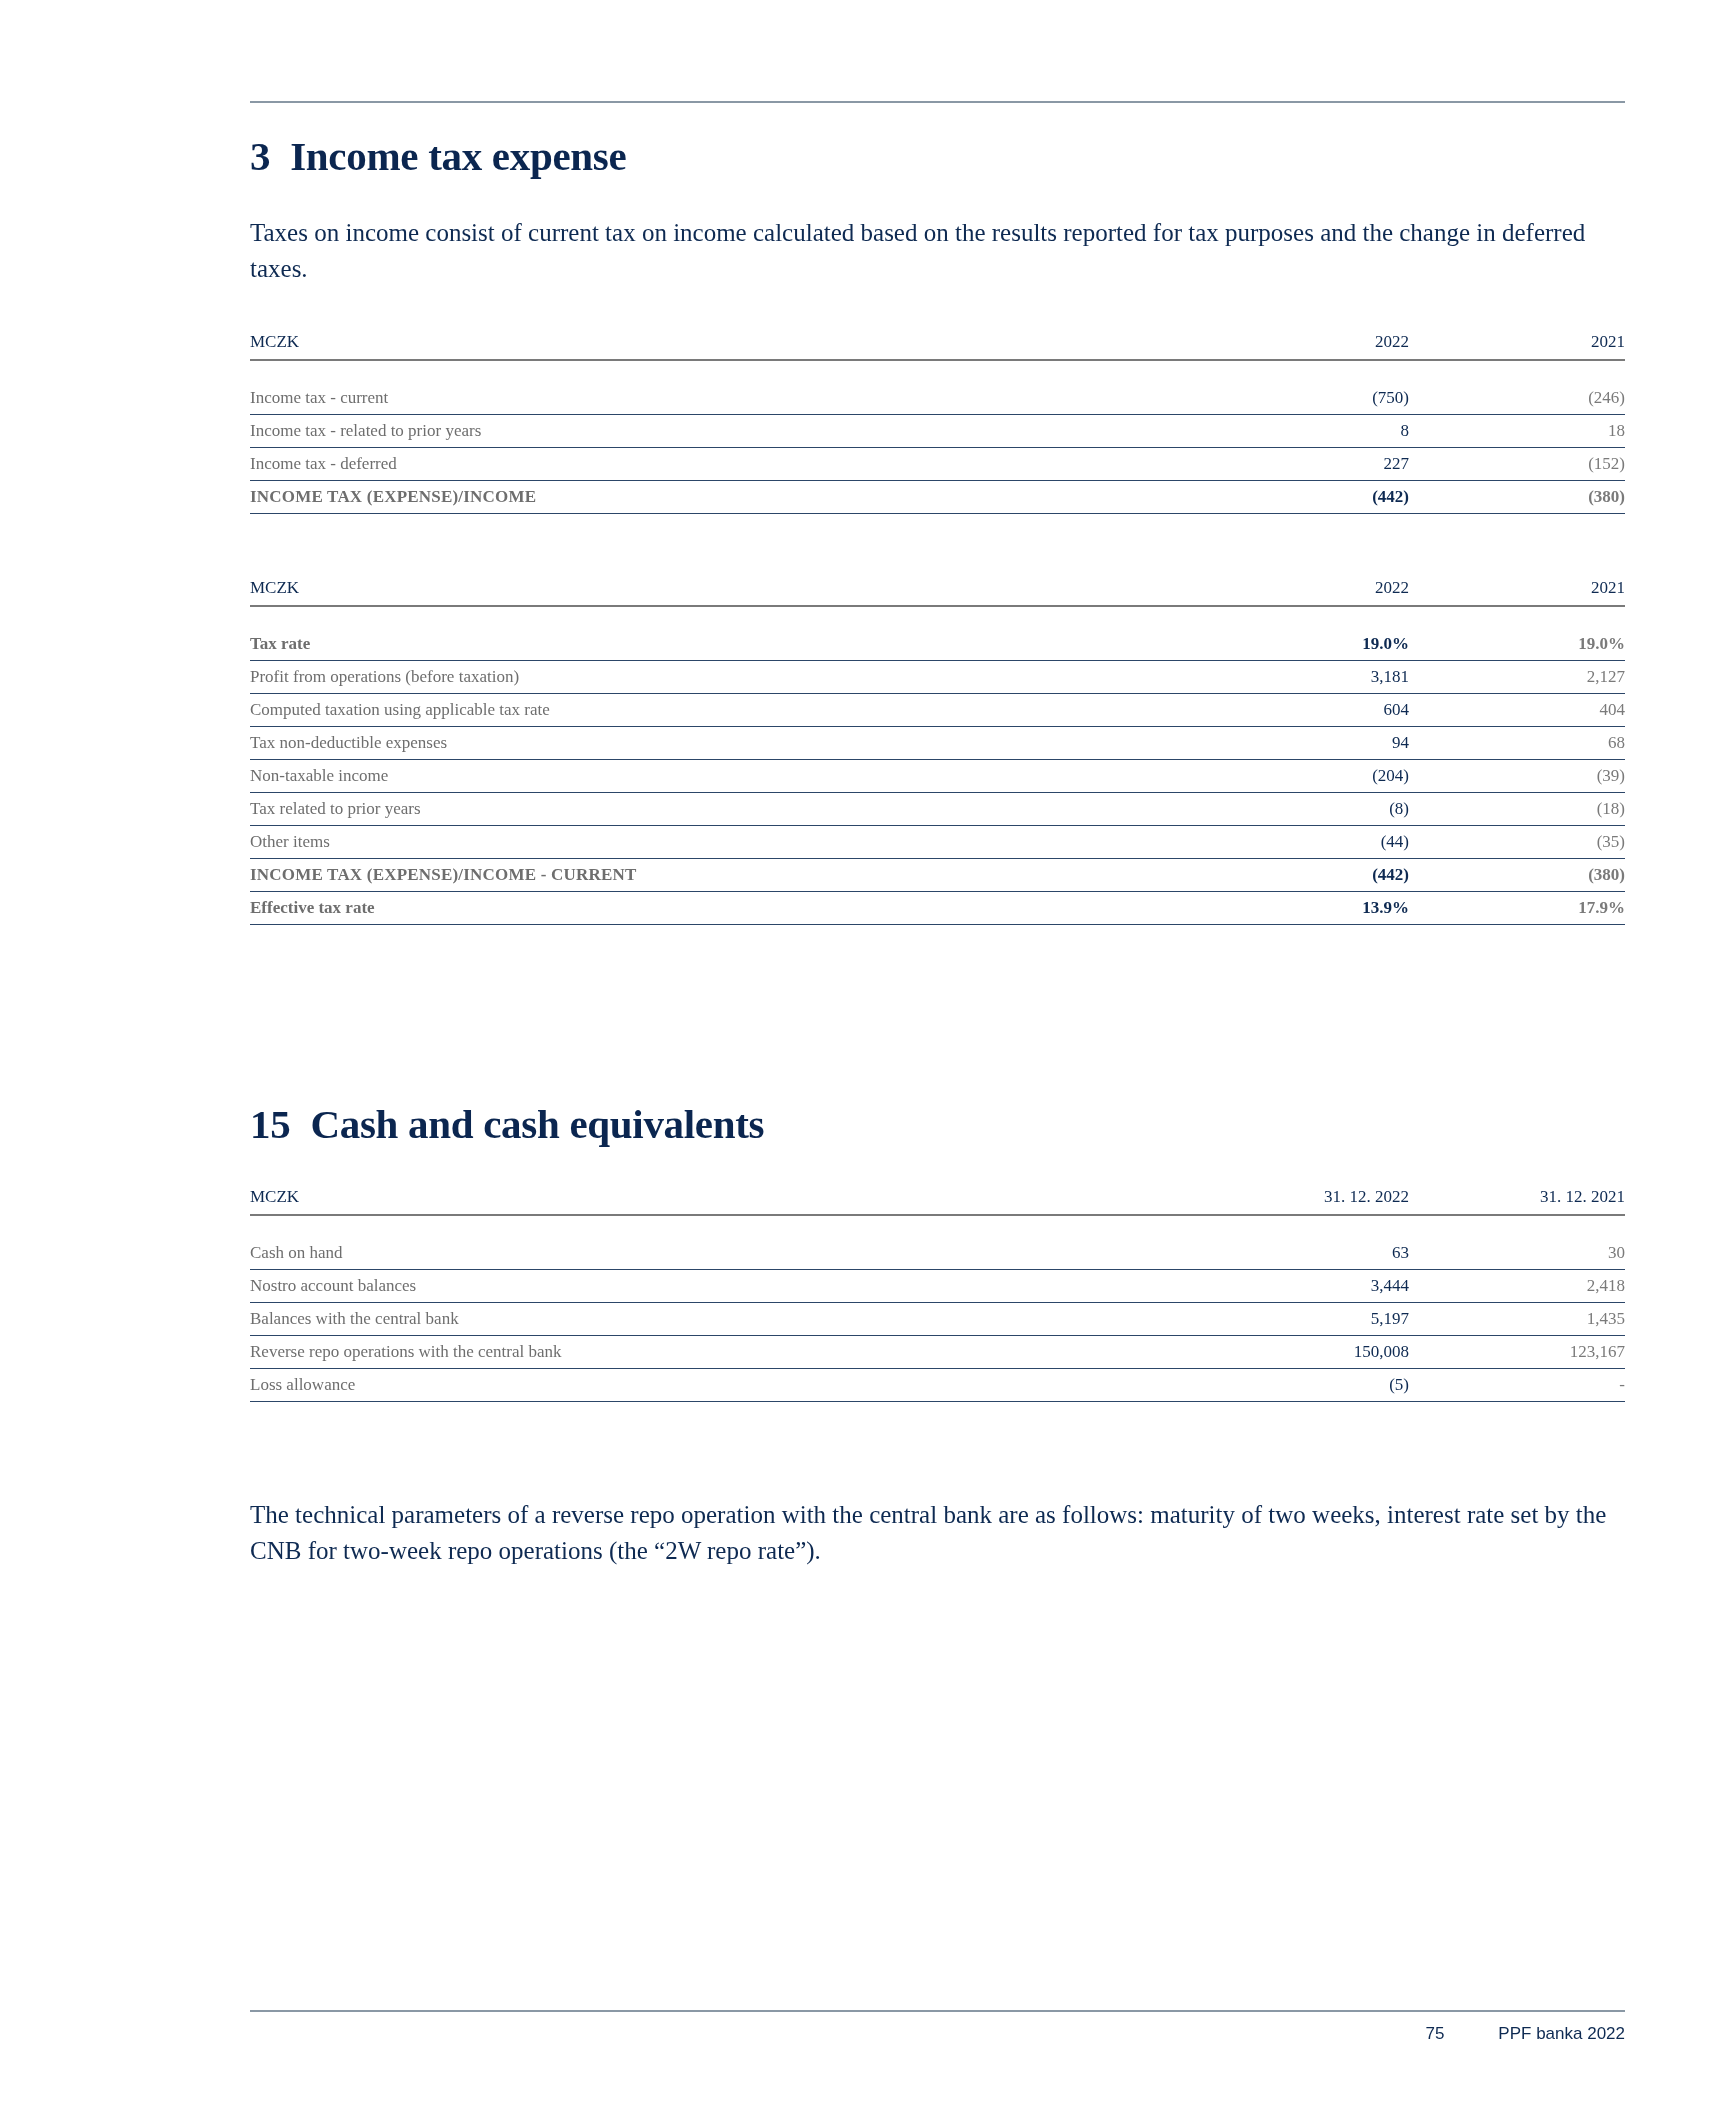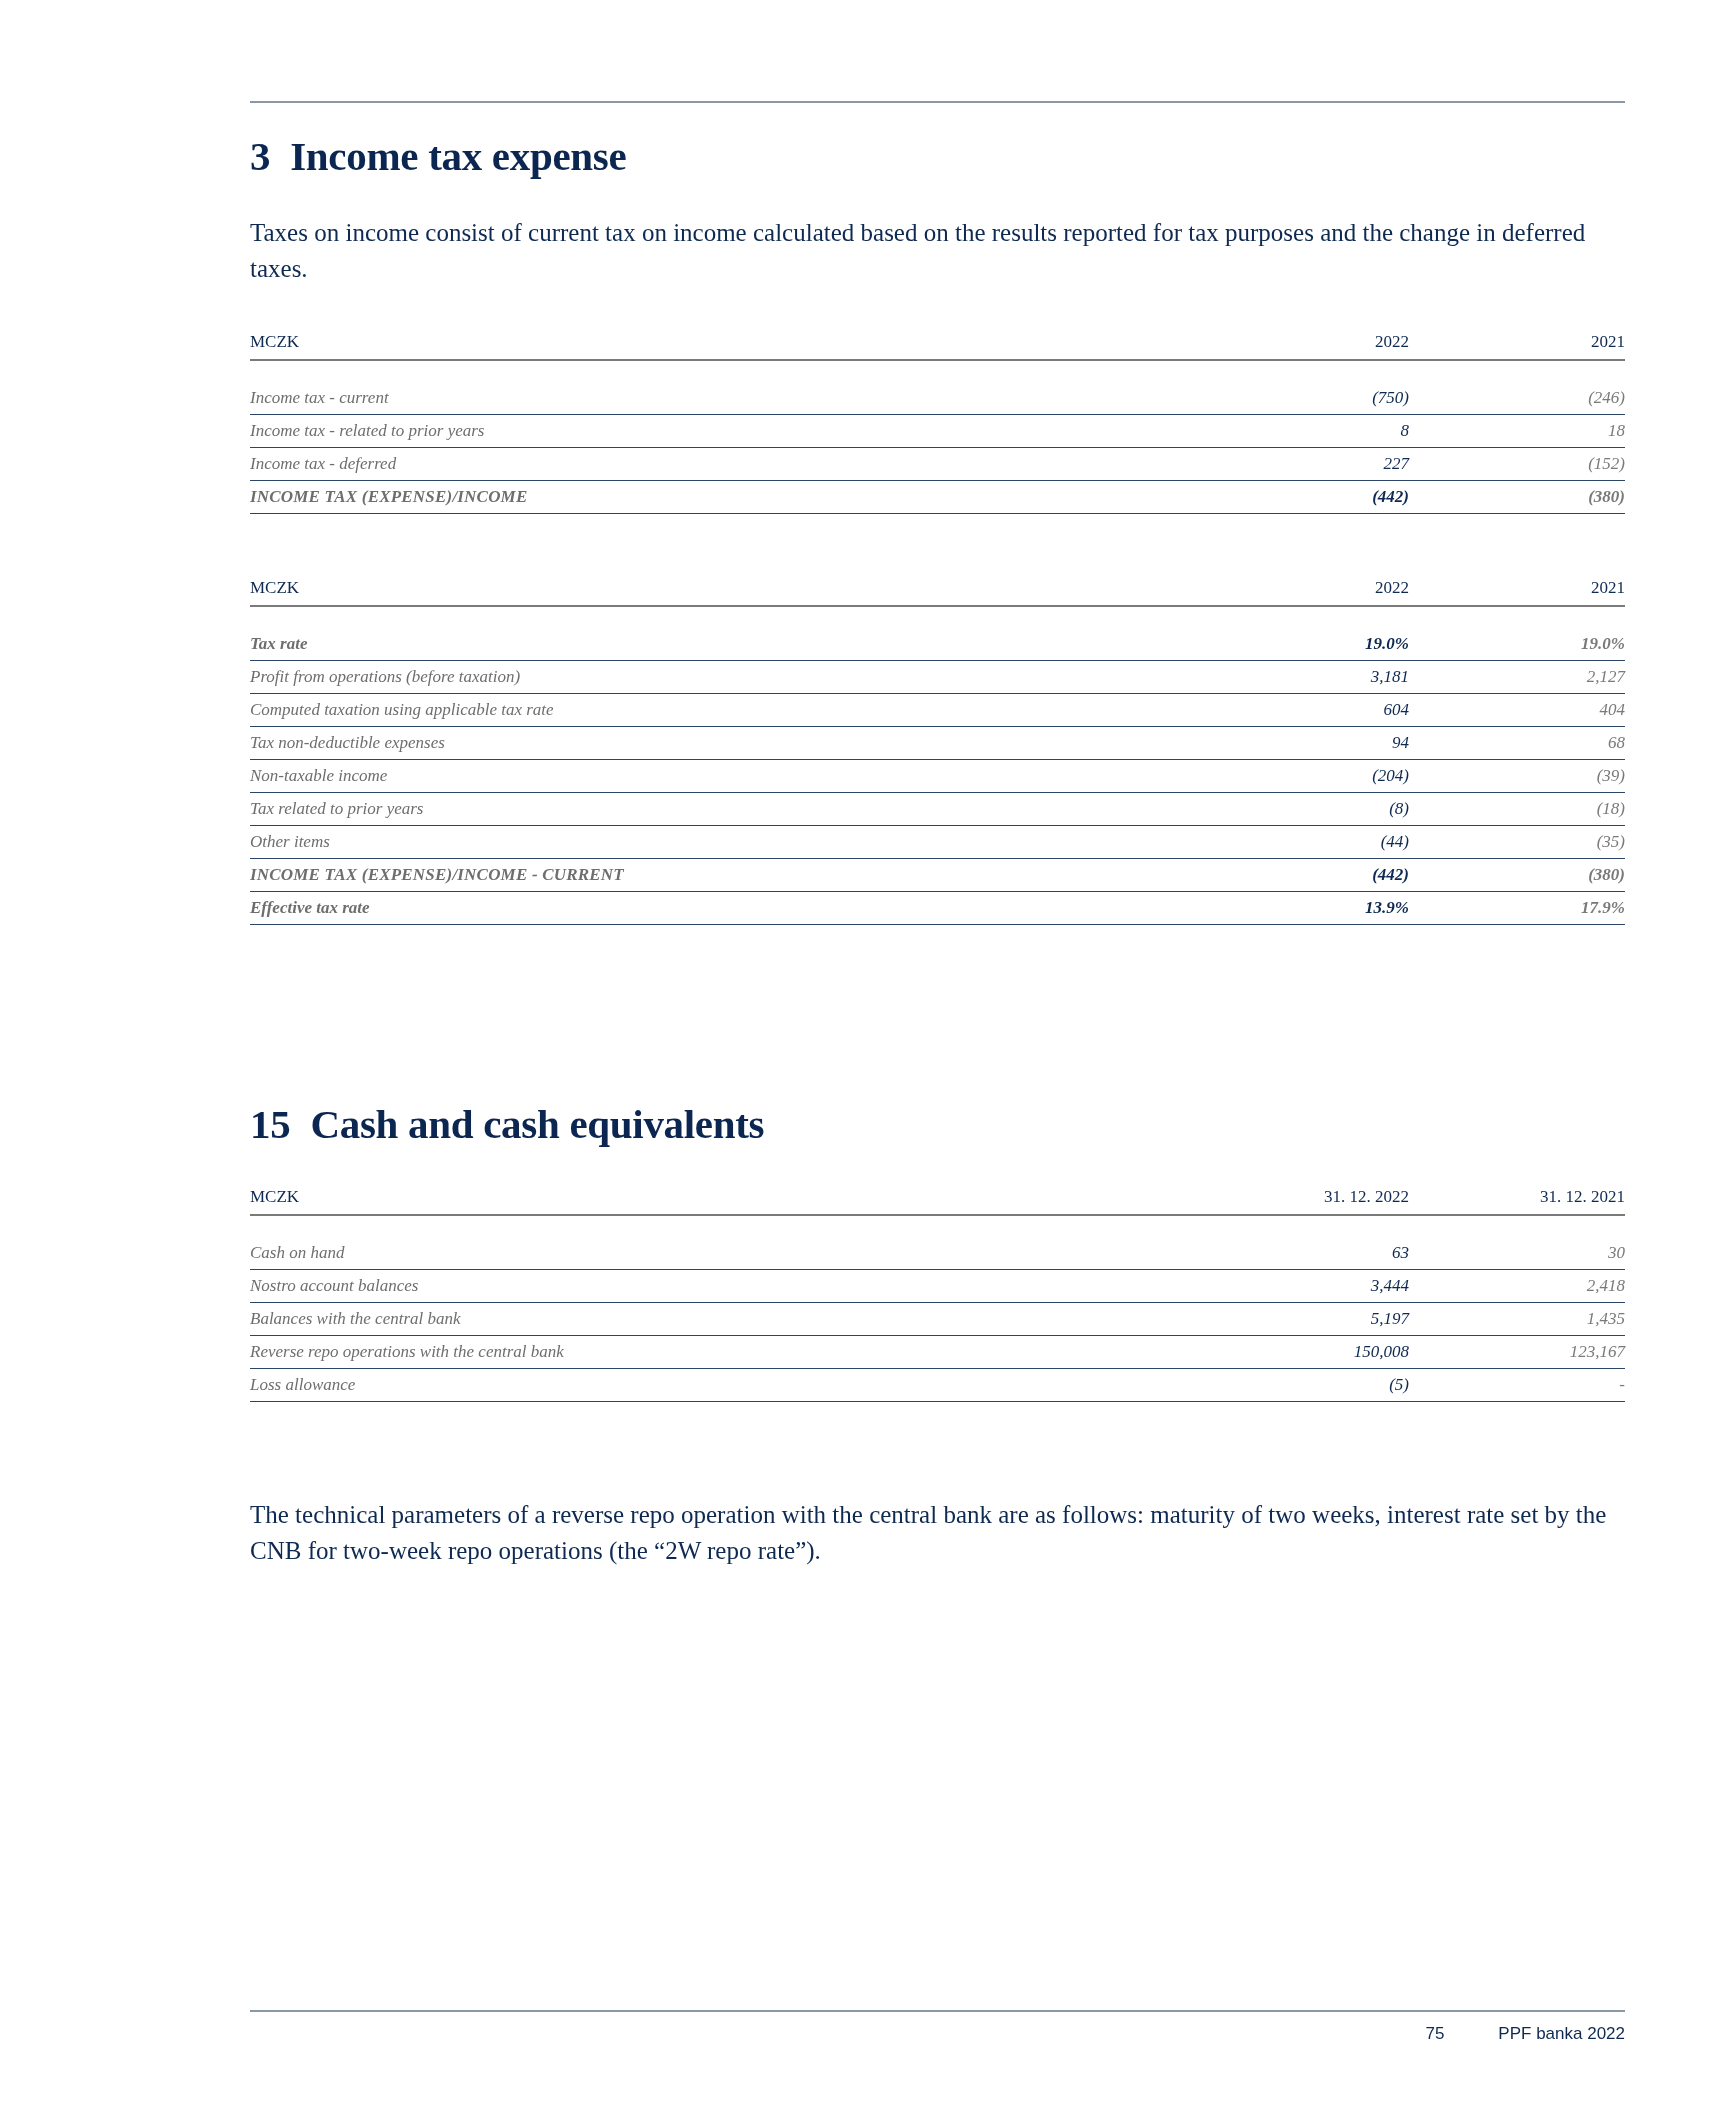--- a/index.html
+++ b/index.html
@@ -72,21 +72,20 @@
     .fin-table .row {
       position: relative;
       height: 32px;
       border-bottom: 1.8px solid #2c4668;
     }
     .fin-table .row span {
       position: absolute;
       bottom: 6.3px;
       font-size: 17px;
       white-space: nowrap;
-      font-style: italic;
     }
     .col-label { left: 0; }
     .col-a { right: 216px; text-align: right; }
     .col-b { right: 0; text-align: right; }
     .row .col-label { color: #6e6e6e; }
     .row .col-a { color: #0e2a52; }
     .row .col-b { color: #7a7a7a; }
     .row.bold span { font-weight: bold; }
     .row.caps .col-label { letter-spacing: 0.2px; }
     .footer-rule {

